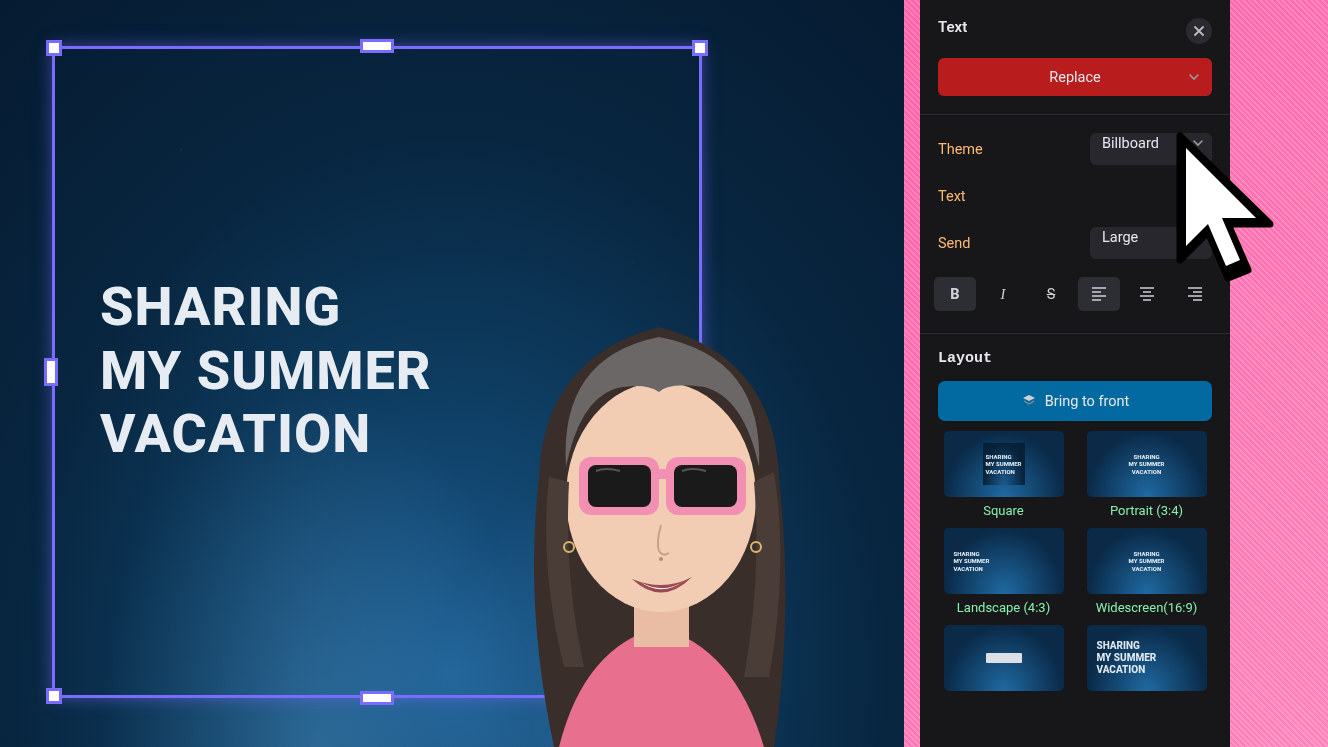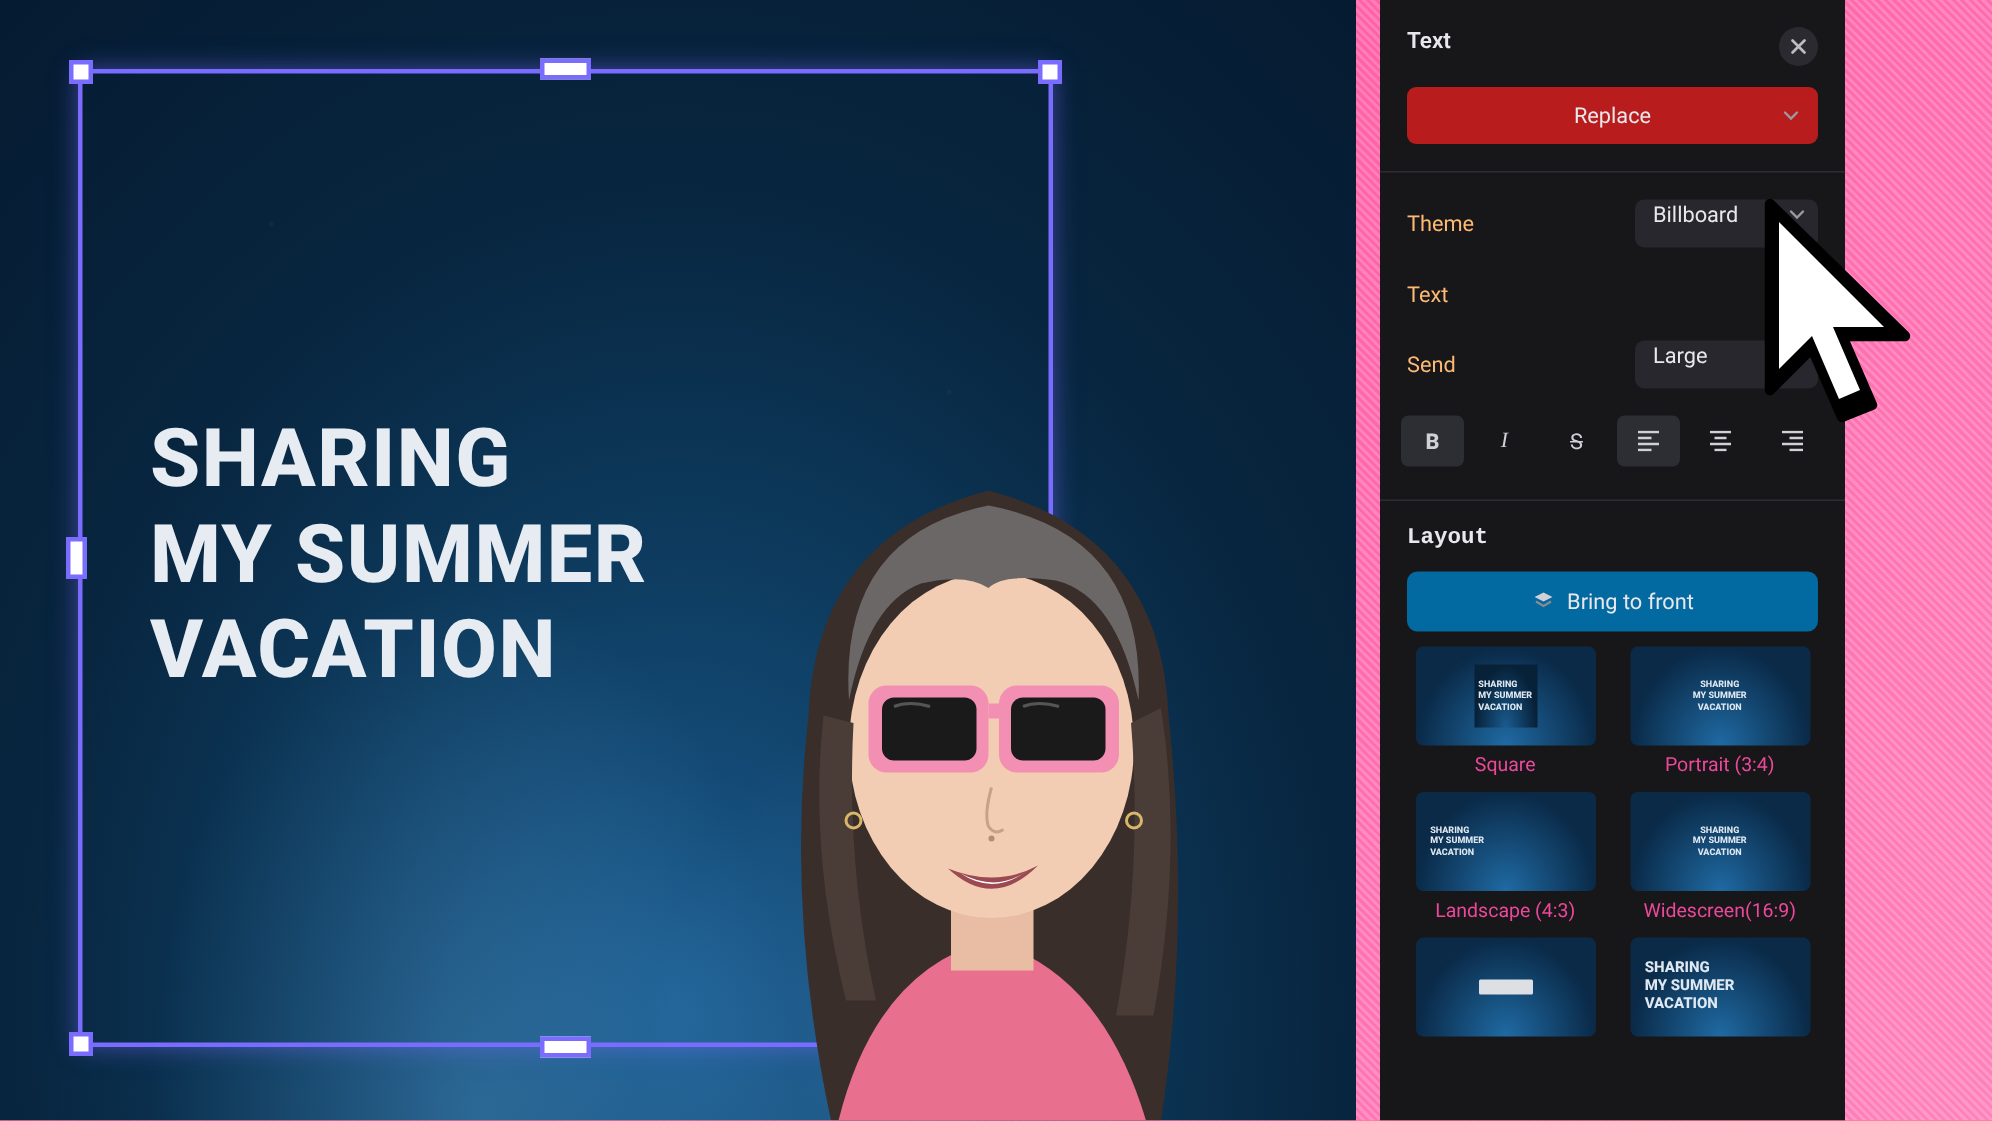--- a/index.html
+++ b/index.html
@@ -103,21 +103,21 @@
   .thumb-inner {
     font-size:6px; font-weight:800; color:#dfe8f0; line-height:1.2; text-align:left;
   }
   .thumb.square .thumb-inner-wrap {
     width:42px; height:42px; background: radial-gradient(ellipse at 50% 100%, #1a5b8f, #072138 70%);
     display:flex; align-items:center; justify-content:center;
   }
   .thumb.fill .thumb-inner { font-size:10px; padding-left:10px; width:100%;}
   .thumb.fit { }
   .thumb.fit .fitbox { width:36px; height:10px; background:#dcdfe3; border-radius:1px;}
-  .layout-label { font-size:13px; color:#ec4899;}
+  .layout-label { font-size:13px; color:#86efac;}
 
   .chev-svg { width:12px; height:12px; }
 
   
   .big-cursor {
     position:absolute; left:1170px; top:128px; width:120px; height:170px;
     pointer-events:none;
   }
 
   hr.sep { border:none; border-top:1px solid #2c2c32; margin: 4px -18px 16px -18px;}

